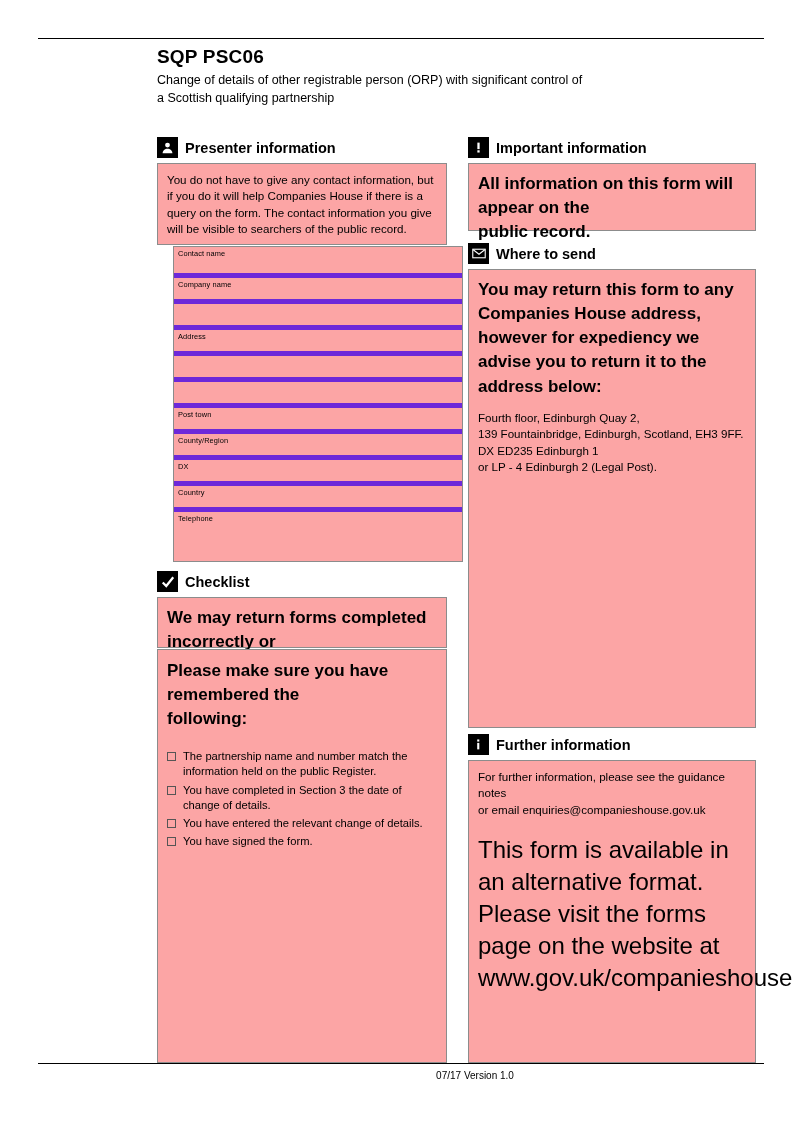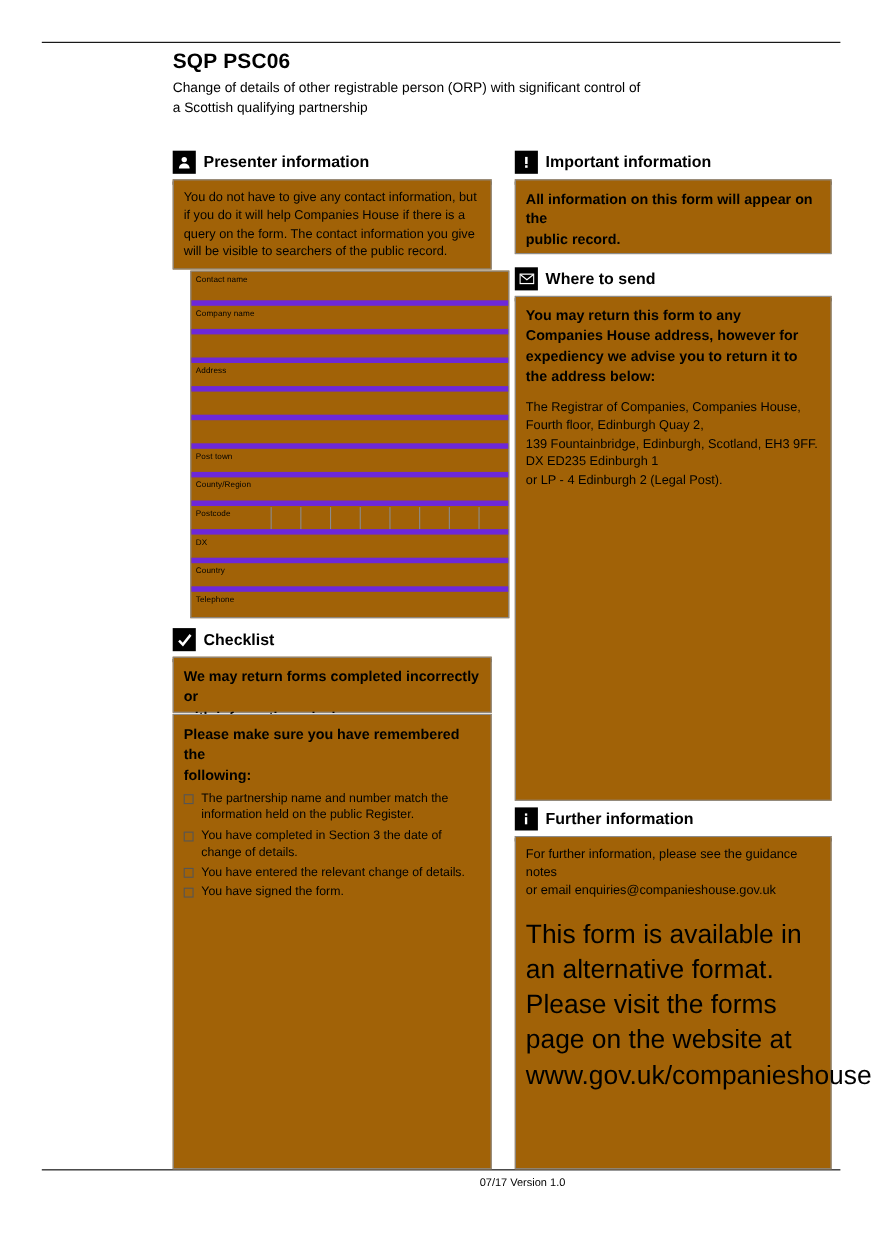--- a/index.html
+++ b/index.html
@@ -63,31 +63,31 @@
     flex: 0 0 auto;
   }
   .head-row .htitle {
     font-size: 14.5px; font-weight: bold; line-height: 1.1;
     padding-bottom: 1px;
   }
 
   .box {
     position: absolute;
     border: 1px solid #8c8c8c;
-    background: #a16207;
+    background: #fca5a5;
   }
   .pad {
     padding: 8px 9px 8px 9px;
   }
   .body-text {
     font-size: 11.6px;
     line-height: 1.42;
   }
   .body-bold {
-    font-size: 13px;
+    font-size: 17px;
     line-height: 1.42;
     font-weight: bold;
   }
   .field {
     position: relative;
     border-top: 5px solid #6d28d9;
     height: 26px;
   }
   .field:first-child { border-top: none; }
   .field .flabel {
@@ -186,33 +186,20 @@
     <div class="field">
       <span class="flabel"></span>
     </div>
     <div class="field">
       <span class="flabel">Post town</span>
     </div>
     <div class="field">
       <span class="flabel">County/Region</span>
     </div>
     <div class="field">
-      <span class="flabel">Postcode</span>
-      <span class="pc-cells">
-        <span class="pc-cell"></span>
-        <span class="pc-cell"></span>
-        <span class="pc-cell"></span>
-        <span class="pc-cell"></span>
-        <span class="pc-cell"></span>
-        <span class="pc-cell"></span>
-        <span class="pc-cell"></span>
-        <span class="pc-cell"></span>
-      </span>
-    </div>
-    <div class="field">
       <span class="flabel">DX</span>
     </div>
     <div class="field">
       <span class="flabel">Country</span>
     </div>
     <div class="field">
       <span class="flabel">Telephone</span>
     </div>
   </div>
 
@@ -228,21 +215,21 @@
   <div class="box" style="left:157px; top:597px; width:290px; height:51px;">
     <div class="pad">
       <div class="body-bold">We may return forms completed incorrectly or</div>
       <div class="body-bold">with information missing.</div>
     </div>
   </div>
 
   <div class="box" style="left:157px; top:649px; width:290px; height:414px;">
     <div class="pad" style="padding-top:9px;">
       <div class="body-bold">Please make sure you have remembered the</div>
-      <div class="body-bold" style="margin-bottom:5px;">following:</div>
+      <div class="body-bold" style="margin-bottom:18px;">following:</div>
       <ul class="chk-list">
         <li class="chk-item">
           <span class="chk-box"></span>
           <span>The partnership name and number match the information held on the public Register.</span>
         </li>
         <li class="chk-item">
           <span class="chk-box"></span>
           <span>You have completed in Section 3 the date of change of details.</span>
         </li>
         <li class="chk-item">
@@ -281,21 +268,20 @@
         <path d="M1.6 1.7 L9 7.4 L16.4 1.7" fill="none" stroke="#fff" stroke-width="1.4"></path>
       </svg>
     </div>
     <div class="htitle">Where to send</div>
   </div>
 
   <div class="box" style="left:468px; top:269px; width:288px; height:459px;">
     <div class="pad">
       <div class="body-bold">You may return this form to any Companies House address, however for expediency we advise you to return it to the address below:</div>
       <div class="addr-block">
-        <div class="body-text">The Registrar of Companies, Companies House,</div>
         <div class="body-text">Fourth floor, Edinburgh Quay 2,</div>
         <div class="body-text">139 Fountainbridge, Edinburgh, Scotland, EH3 9FF.</div>
         <div class="body-text">DX ED235 Edinburgh 1</div>
         <div class="body-text">or LP - 4 Edinburgh 2 (Legal Post).</div>
       </div>
     </div>
   </div>
 
   <div class="head-row" style="left:468px; top:734px; width:288px;text-align:center;">
     <div class="hicon">

